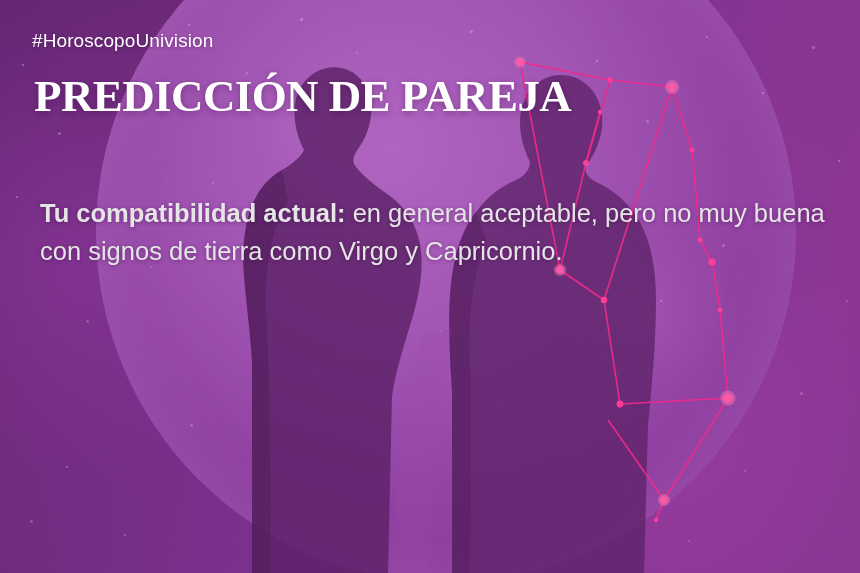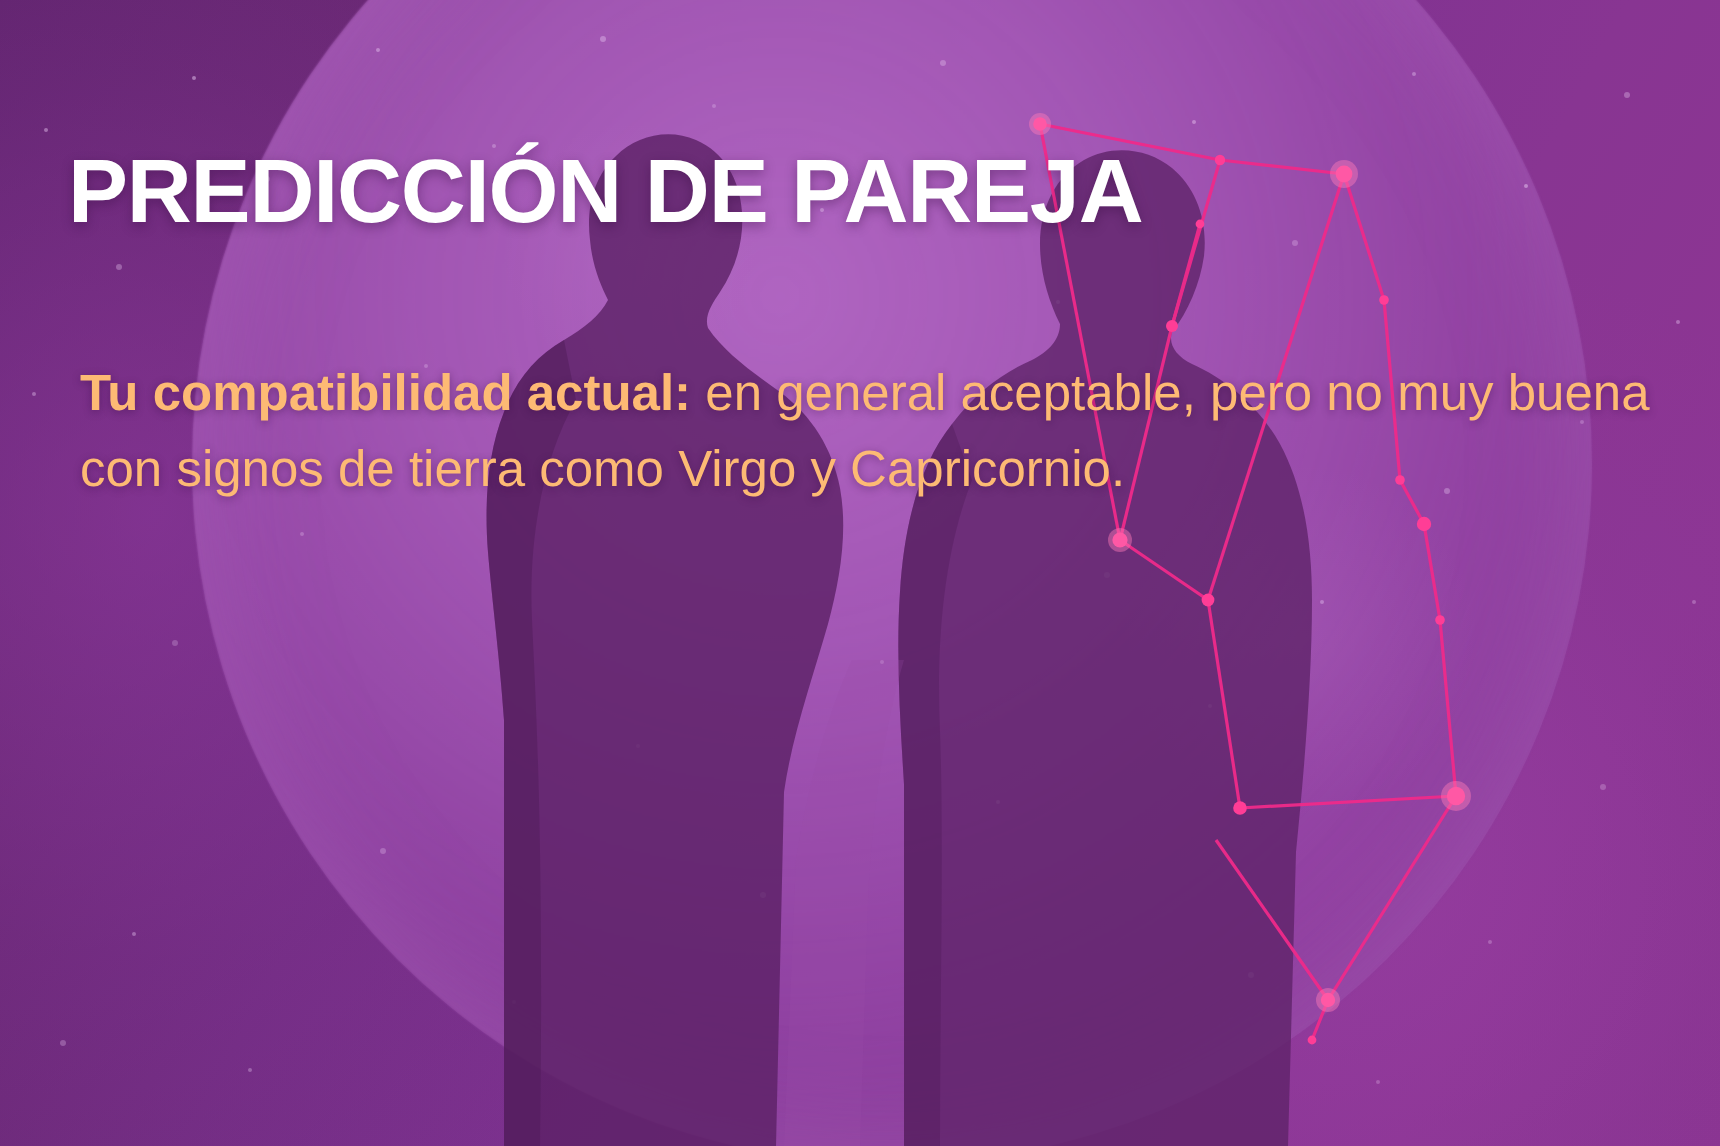--- a/index.html
+++ b/index.html
@@ -133,27 +133,28 @@
     position: absolute;
     left: 34px;
     top: 73px;
     margin: 0;
     font-size: 45px;
     line-height: 46px;
     font-weight: 700;
     color: #ffffff;
     letter-spacing: -0.6px;
     text-shadow: 0 2px 6px rgba(55,12,66,0.40);
+    font-family: Liberation Serif, serif;
   }
   .body {
     position: absolute;
     left: 40px;
-    top: 178px;
+    top: 194px;
     width: 800px;
-    color: #fdba74;
+    color: #e5e5e5;
     font-size: 25.5px;
     line-height: 38px;
     font-weight: 400;
     text-shadow: 0 1px 4px rgba(58,14,70,0.45);
   }
   .para { margin: 0; }
   .para + .para { margin-top: 38px; }
   .lead { font-weight: 700; }
 </style>
 </head>
@@ -306,20 +307,21 @@
         <circle cx="728" cy="398" r="7.5"></circle>
         <circle cx="560" cy="270" r="6"></circle>
         <circle cx="664" cy="500" r="6"></circle>
         <circle cx="520" cy="62" r="5.5"></circle>
       </g>
     </svg>
   </div>
 
   <div class="content">
 
+    <div class="hashtag">#HoroscopoUnivision</div>
 
     <h1 class="title">PREDICCIÓN DE PAREJA</h1>
 
     <div class="body">
       <p class="para">
         <span class="lead">Tu compatibilidad actual:</span><span> en general aceptable, pero no muy buena con signos de tierra como Virgo y Capricornio.</span>
       </p>
     </div>
 
   </div>

